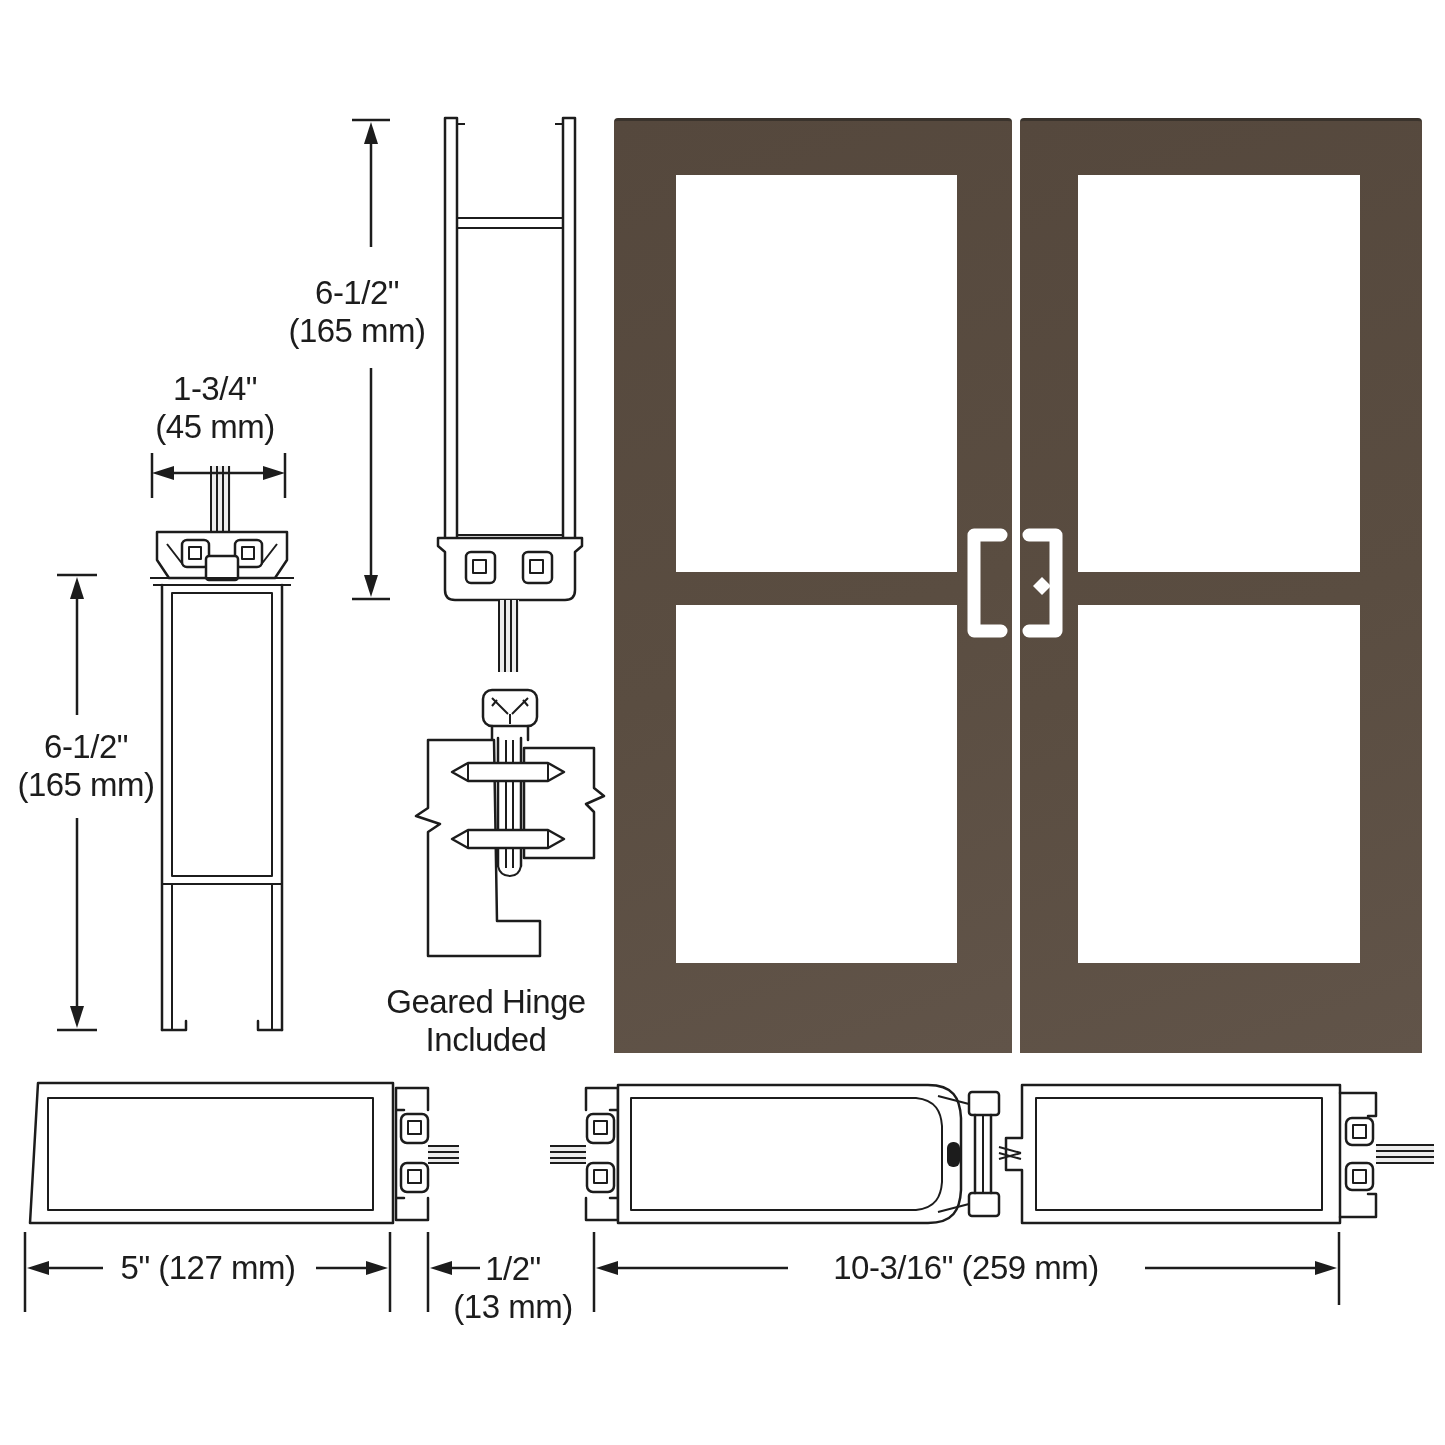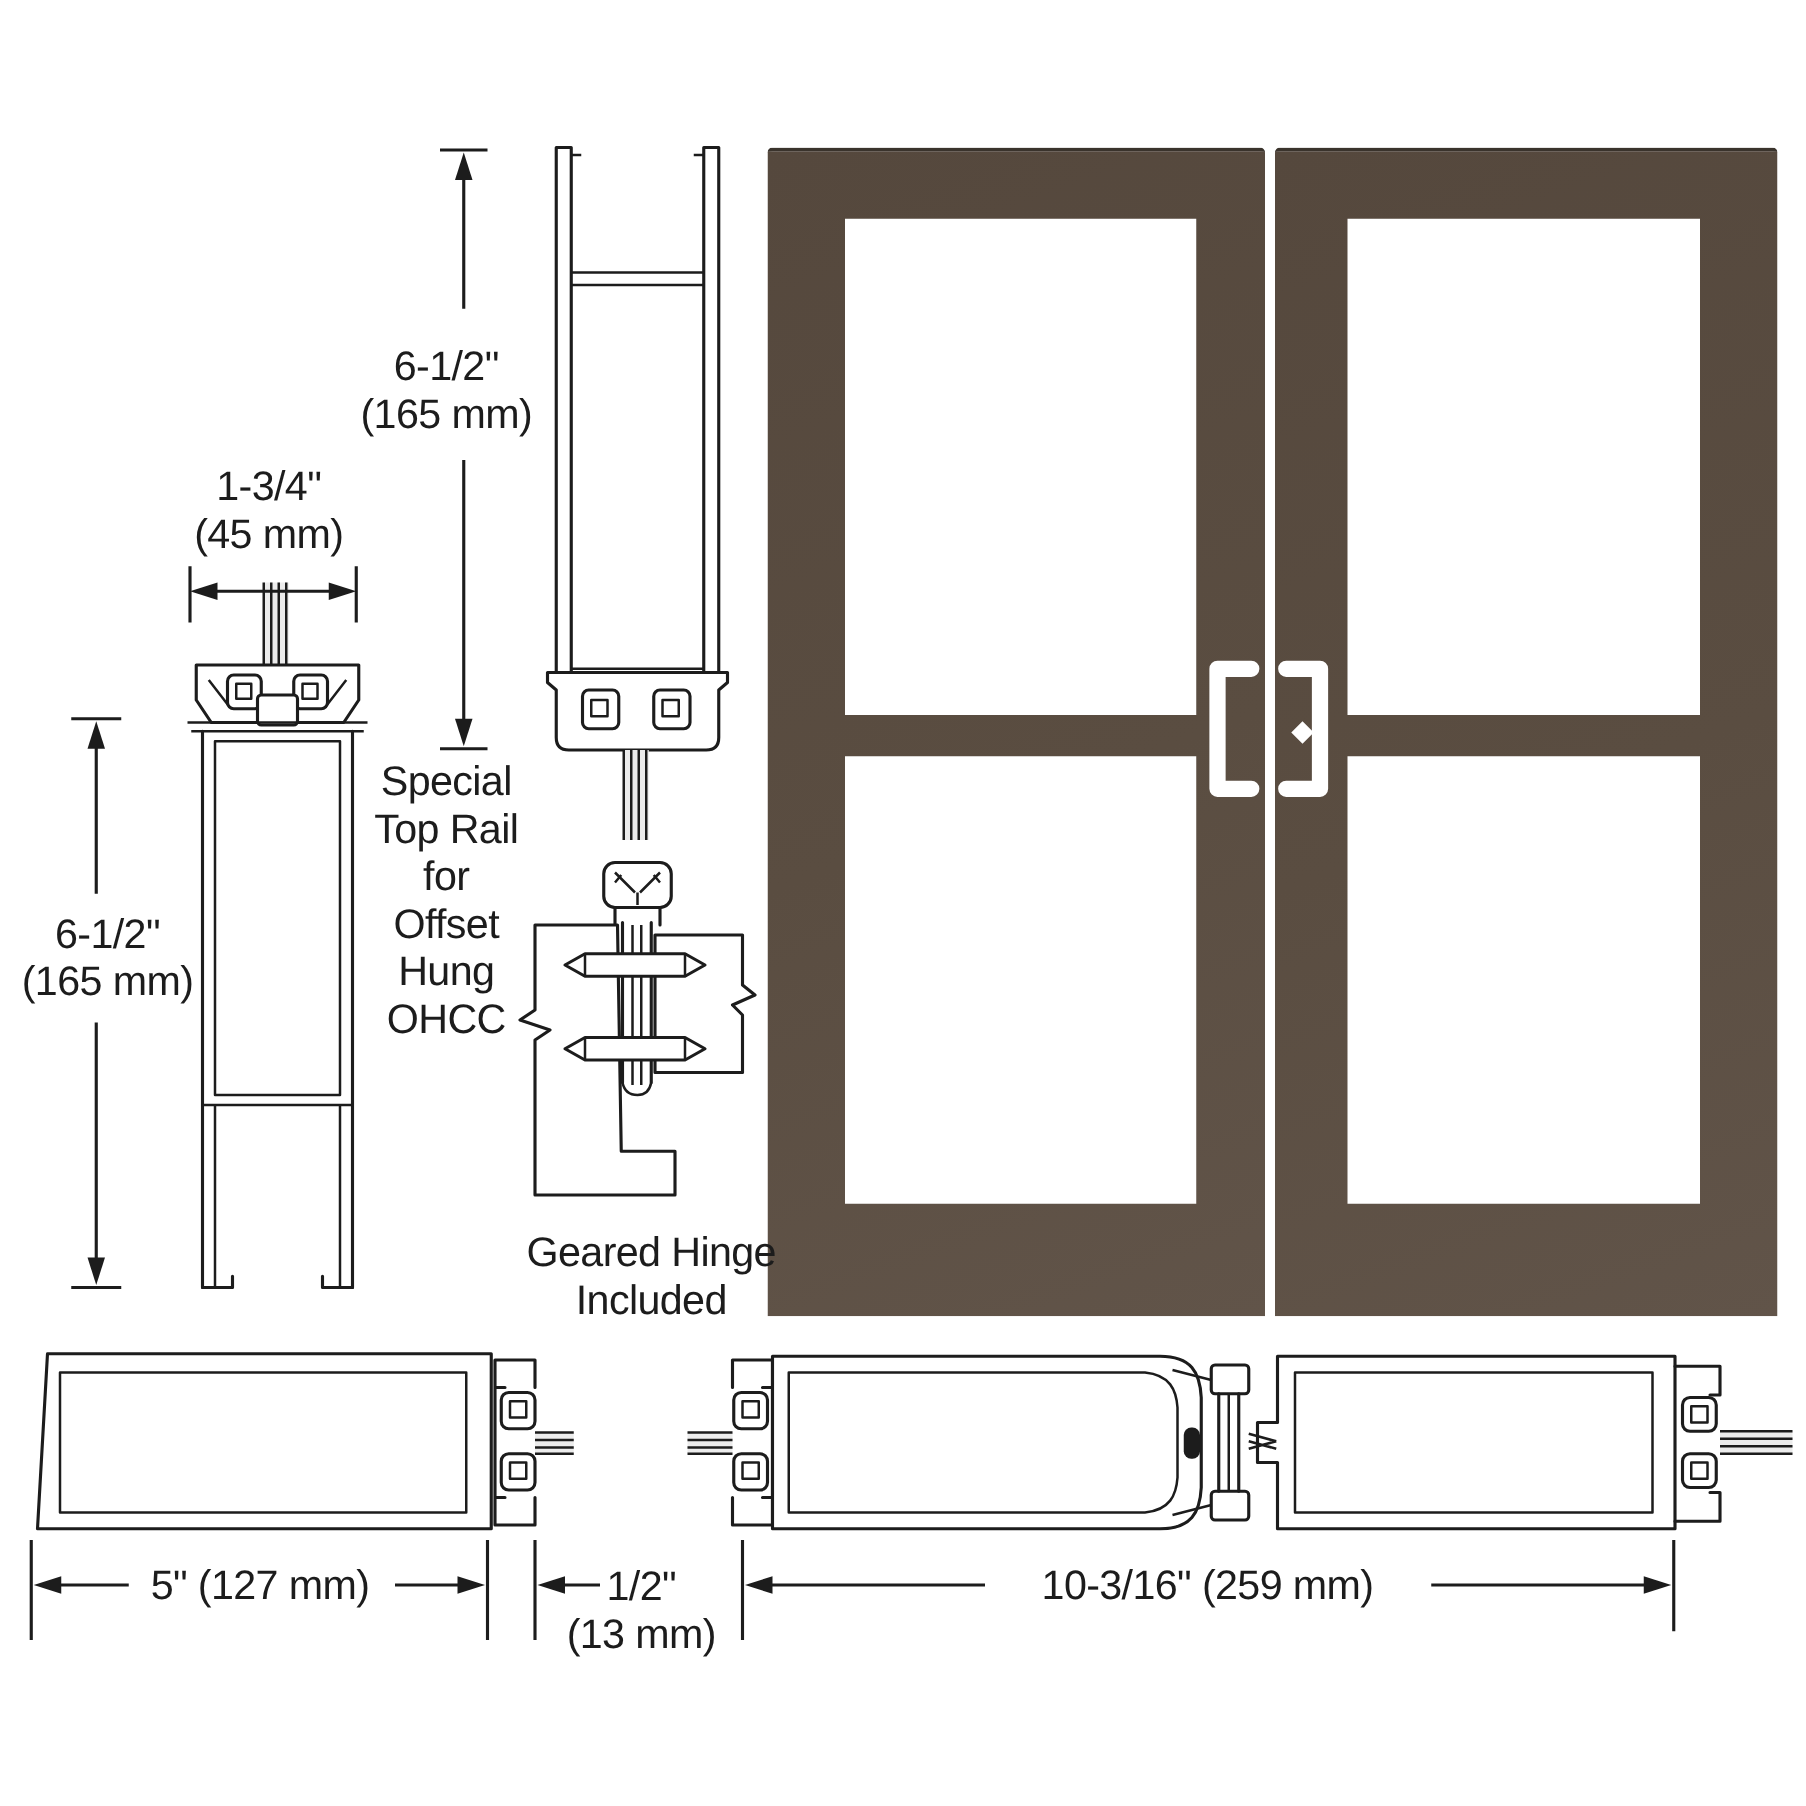--- a/index.html
+++ b/index.html
@@ -196,28 +196,22 @@
 
   <div class="label" style="left:215px;top:408px;">1-3/4"
 (45 mm)</div>
 
   <div class="label" style="left:86px;top:766px;">6-1/2"
 (165 mm)</div>
 
   <div class="label" style="left:357px;top:312px;">6-1/2"
 (165 mm)</div>
 
-  <div class="label" style="left:357px;top:720px;">Special
-Top Rail
-for
-Offset
-Hung
-OHCC</div>
-
-  <div class="label" style="left:521px;top:1021px;">Geared Hinge
+
+  <div class="label" style="left:486px;top:1021px;">Geared Hinge
 Included</div>
 
   <div class="label" style="left:208px;top:1268px;">5" (127 mm)</div>
 
   <div class="label" style="left:513px;top:1288px;">1/2"
 (13 mm)</div>
 
   <div class="label" style="left:966px;top:1268px;">10-3/16" (259 mm)</div>
 </div>
 

